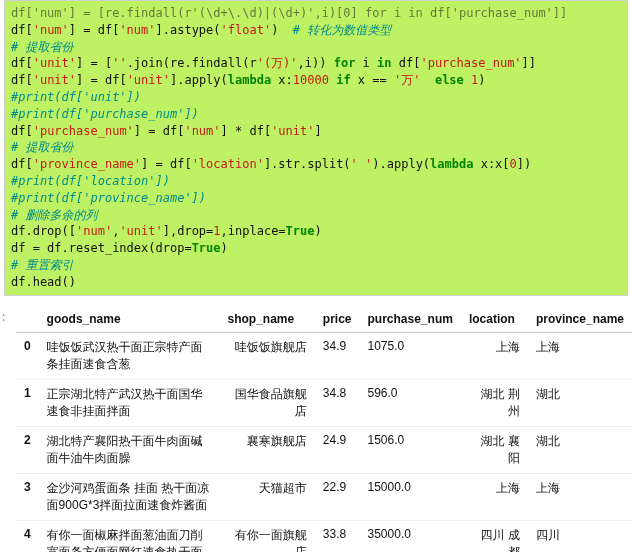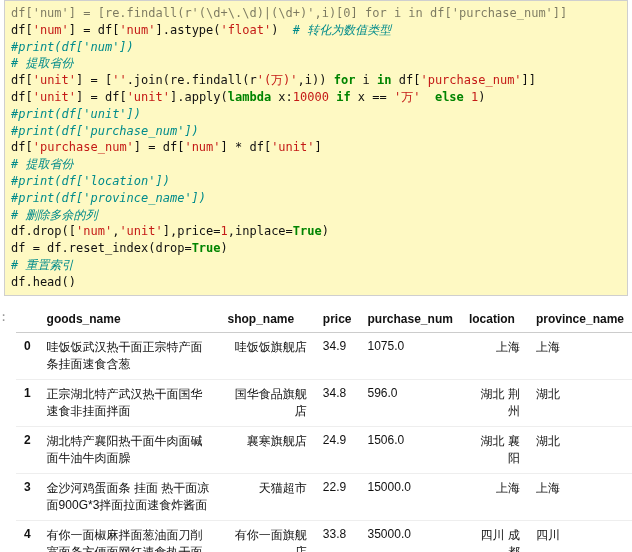--- a/index.html
+++ b/index.html
@@ -6,21 +6,21 @@
     margin: 0;
     padding: 0;
     font-family: "DejaVu Sans Mono", Consolas, monospace;
     font-size: 12px;
     background: #fff;
     width: 632px;
     overflow: hidden;
   }
   .code-cell {
     border: 1px solid #cfcfcf;
-    background: #fef9c3;
+    background: #bef264;
     padding: 4px 6px;
     margin: 0 4px 10px 4px;
     line-height: 1.4;
   }
   .code-line {
     white-space: pre;
     font-family: "DejaVu Sans Mono", Consolas, monospace;
   }
   .str { color: #c41a16; }
   .num  { color: #c41a16; }
@@ -76,40 +76,40 @@
   }
 </style>
 </head>
 <body>
 
 <div class="code-cell">
   <div class="code-line plain" style="opacity:.55">df['num'] = [re.findall(r'(\d+\.\d)|(\d+)',i)[0] for i in df['purchase_num']]</div>
 
   <div class="code-line"><span class="plain">df[</span><span class="str">'num'</span><span class="plain">] = df[</span><span class="str">'num'</span><span class="plain">].astype(</span><span class="str">'float'</span><span class="plain">)  </span><span class="ital"># 转化为数值类型</span></div>
 
-  <div class="code-line ital">#print(df['num'])</div>
   <div class="code-line ital"># 提取省份</div>
 
   <div class="code-line"><span class="plain">df[</span><span class="str">'unit'</span><span class="plain">] = [</span><span class="str">''</span><span class="plain">.join(re.findall(r</span><span class="str">'(万)'</span><span class="plain">,i)) </span><span class="kw">for</span><span class="plain"> i </span><span class="kw">in</span><span class="plain"> df[</span><span class="str">'purchase_num'</span><span class="plain">]]</span></div>
 
   <div class="code-line"><span class="plain">df[</span><span class="str">'unit'</span><span class="plain">] = df[</span><span class="str">'unit'</span><span class="plain">].apply(</span><span class="kw">lambda</span><span class="plain"> x:</span><span class="num">10000</span><span class="plain"> </span><span class="kw">if</span><span class="plain"> x == </span><span class="str">'万'</span><span class="plain">  </span><span class="kw">else</span><span class="plain"> </span><span class="num">1</span><span class="plain">)</span></div>
 
   <div class="code-line ital">#print(df['unit'])</div>
 
   <div class="code-line ital">#print(df['purchase_num'])</div>
 
   <div class="code-line"><span class="plain">df[</span><span class="str">'purchase_num'</span><span class="plain">] = df[</span><span class="str">'num'</span><span class="plain">] * df[</span><span class="str">'unit'</span><span class="plain">]</span></div>
   <div class="code-line ital"># 提取省份</div>
 
+  <div class="code-line"><span class="plain">df[</span><span class="str">'province_name'</span><span class="plain">] = df[</span><span class="str">'location'</span><span class="plain">].str.split(</span><span class="str">' '</span><span class="plain">).apply(</span><span class="kw">lambda</span><span class="plain"> x:x[</span><span class="num">0</span><span class="plain">])</span></div>
 
   <div class="code-line ital">#print(df['location'])</div>
   <div class="code-line ital">#print(df['province_name'])</div>
   <div class="code-line ital"># 删除多余的列</div>
 
-  <div class="code-line"><span class="plain">df.drop([</span><span class="str">'num'</span><span class="plain">,</span><span class="str">'unit'</span><span class="plain">],price=</span><span class="num">1</span><span class="plain">,inplace=</span><span class="kw">True</span><span class="plain">)</span></div>
+  <div class="code-line"><span class="plain">df.drop([</span><span class="str">'num'</span><span class="plain">,</span><span class="str">'unit'</span><span class="plain">],drop=</span><span class="num">1</span><span class="plain">,inplace=</span><span class="kw">True</span><span class="plain">)</span></div>
 
   <div class="code-line"><span class="plain">df = df.reset_index(drop=</span><span class="kw">True</span><span class="plain">)</span></div>
 
   <div class="code-line ital"># 重置索引</div>
 
   <div class="code-line plain">df.head()</div>
 </div>
 
 <div class="out-wrap">
   <div class="out-gutter">:</div>

